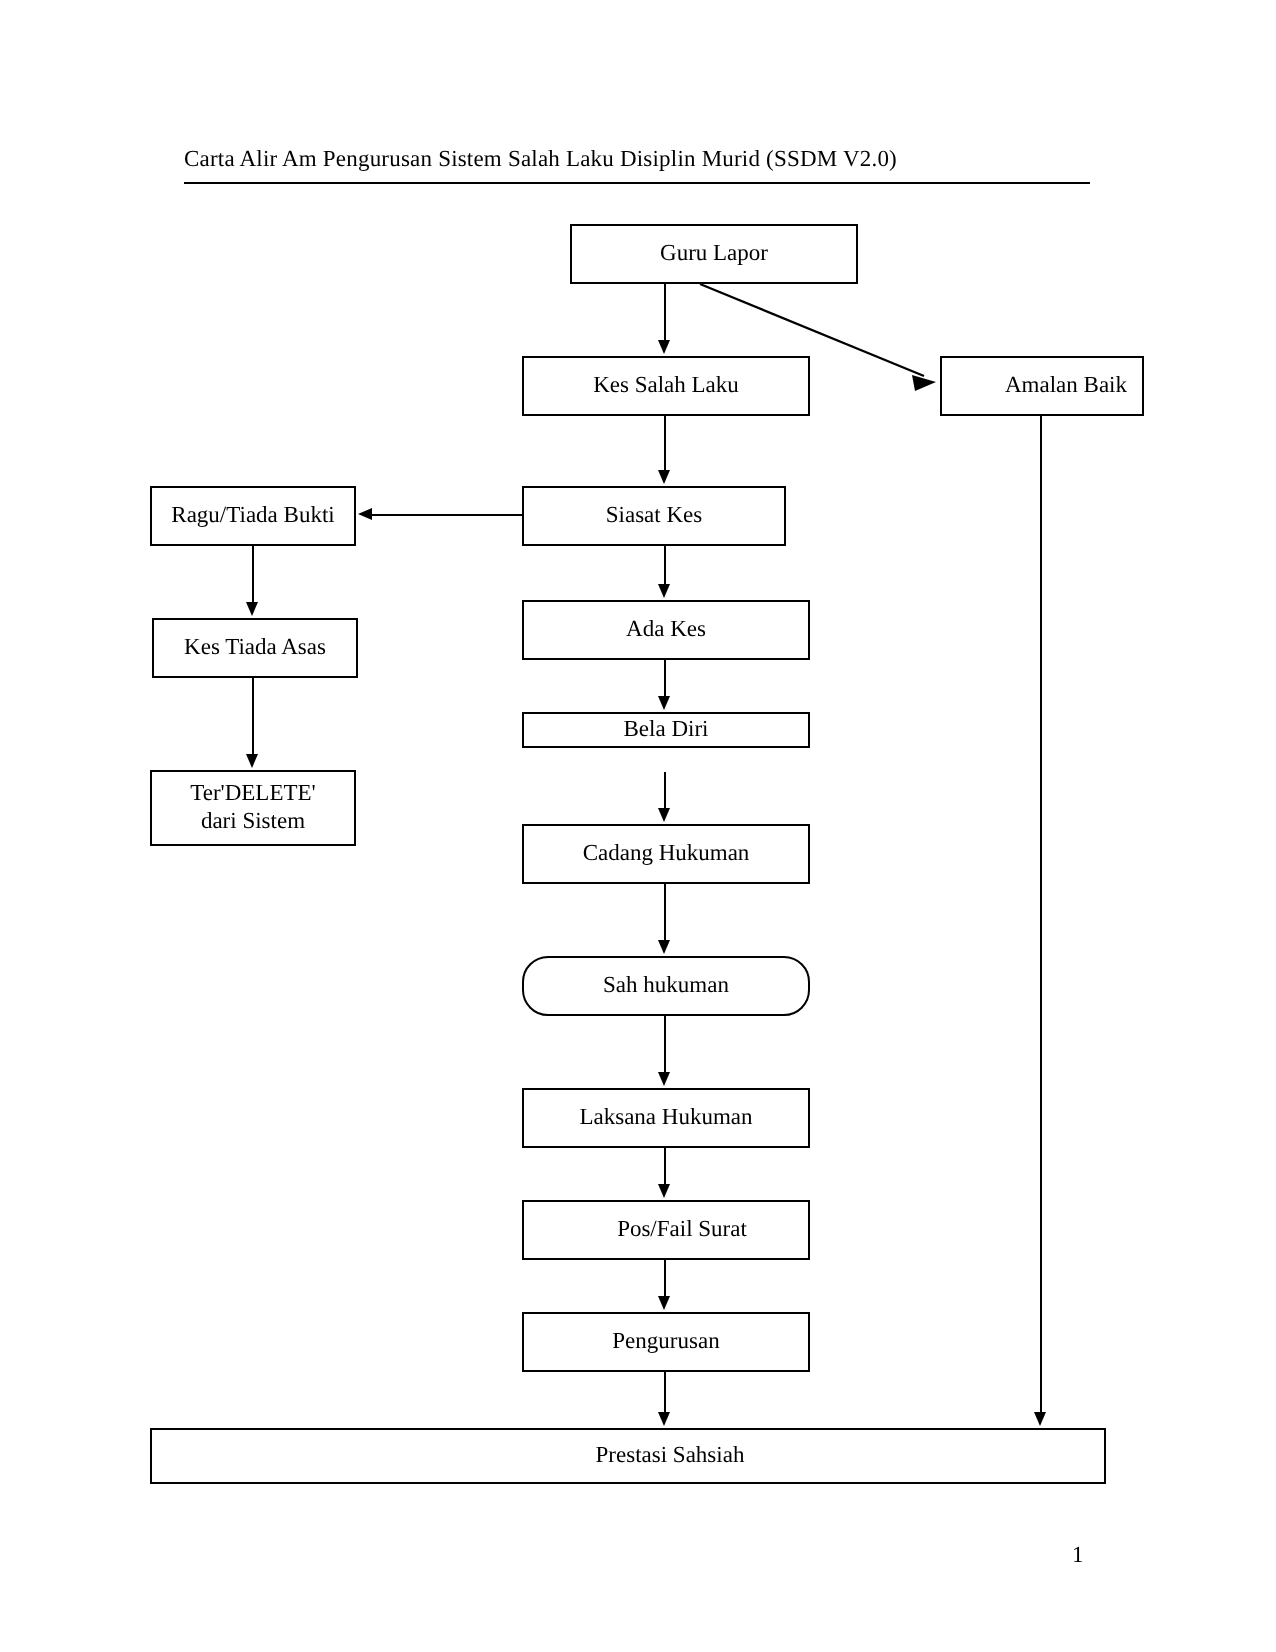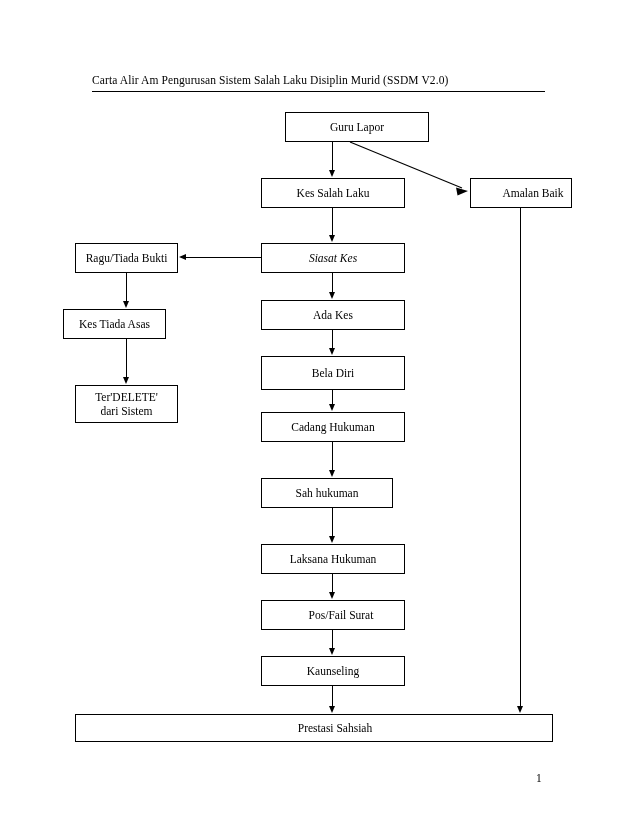--- a/index.html
+++ b/index.html
@@ -164,59 +164,59 @@
   </div>
 
   <div class="node" style="left:470px; top:178px; width:102px; height:30px;padding-left:24px;">
     <span>Amalan Baik</span>
   </div>
 
   <div class="node" style="left:75px; top:243px; width:103px; height:30px;align-items:center;">
     <span>Ragu/Tiada Bukti</span>
   </div>
 
-  <div class="node" style="left:261px; top:243px; width:144px; height:30px;font-style:italic;">
+  <div class="node" style="left:261px; top:243px; width:132px; height:30px;">
     <span>Siasat Kes</span>
   </div>
 
-  <div class="node" style="left:63px; top:309px; width:103px; height:30px;">
+  <div class="node" style="left:76px; top:309px; width:103px; height:30px;">
     <span>Kes Tiada Asas</span>
   </div>
 
   <div class="node" style="left:261px; top:300px; width:144px; height:30px;">
     <span>Ada Kes</span>
   </div>
 
-  <div class="node" style="left:261px; top:356px; width:144px; height:34px;">
+  <div class="node" style="left:261px; top:356px; width:144px; height:18px;">
     <span>Bela Diri</span>
   </div>
 
   <div class="node" style="left:75px; top:385px; width:103px; height:38px;">
     <span>Ter'DELETE'
 dari Sistem</span>
   </div>
 
   <div class="node" style="left:261px; top:412px; width:144px; height:30px;">
     <span>Cadang Hukuman</span>
   </div>
 
-  <div class="node" style="left:261px; top:478px; width:132px; height:30px;">
+  <div class="node" style="left:261px; top:478px; width:144px; height:30px;border-radius:13px;">
     <span>Sah hukuman</span>
   </div>
 
   <div class="node" style="left:261px; top:544px; width:144px; height:30px;">
     <span>Laksana Hukuman</span>
   </div>
 
   <div class="node" style="left:261px; top:600px; width:144px; height:30px;padding-left:16px;">
     <span>Pos/Fail Surat</span>
   </div>
 
   <div class="node" style="left:261px; top:656px; width:144px; height:30px;">
-    <span>Kaunseling</span>
+    <span>Pengurusan</span>
   </div>
 
   <div class="node" style="left:75px; top:714px; width:478px; height:28px;padding-left:42px;">
     <span>Prestasi Sahsiah</span>
   </div>
 
   <div id="page-number">1</div>
 
 </div>
 

